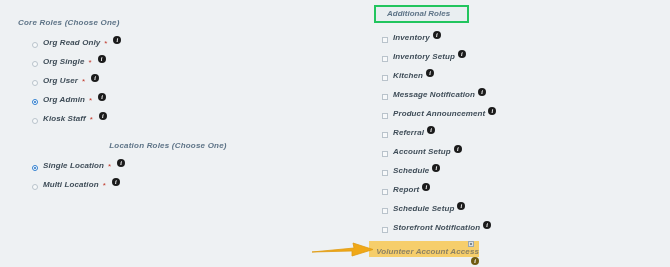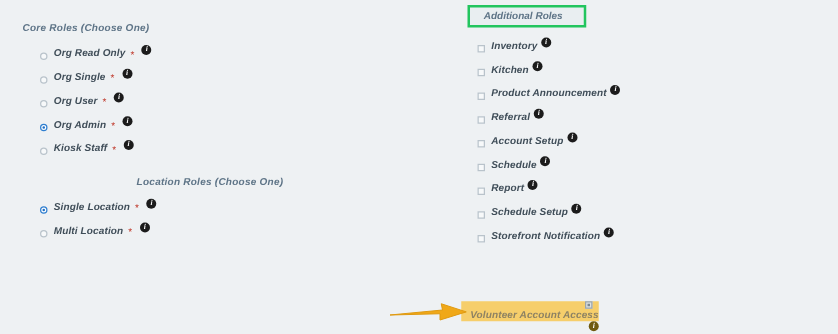--- a/index.html
+++ b/index.html
@@ -265,27 +265,37 @@
     <div class="header-box">Additional Roles</div>
 
     <div>
 
       <div class="opt right-indent">
         <span class="checkbox"></span>
         <span class="opt-label">Inventory</span>
         <span class="info-icon">i</span>
       </div>
 
+      <div class="opt right-indent">
+        <span class="checkbox"></span>
+        <span class="opt-label">Inventory Setup</span>
+        <span class="info-icon">i</span>
+      </div>
 
       <div class="opt right-indent">
         <span class="checkbox"></span>
         <span class="opt-label">Kitchen</span>
         <span class="info-icon">i</span>
       </div>
 
+      <div class="opt right-indent">
+        <span class="checkbox"></span>
+        <span class="opt-label">Message Notification</span>
+        <span class="info-icon">i</span>
+      </div>
 
 
       <div class="opt right-indent">
         <span class="checkbox"></span>
         <span class="opt-label">Product Announcement</span>
         <span class="info-icon">i</span>
       </div>
 
 
       <div class="opt right-indent">

